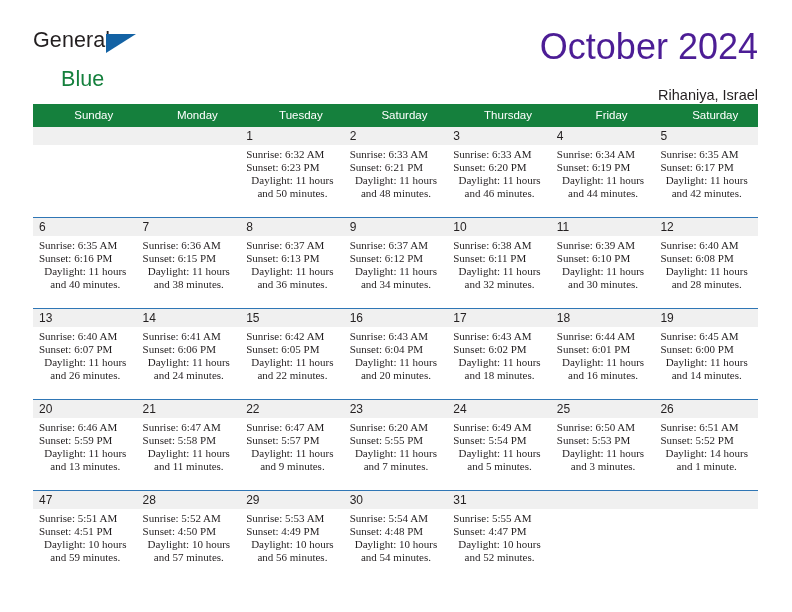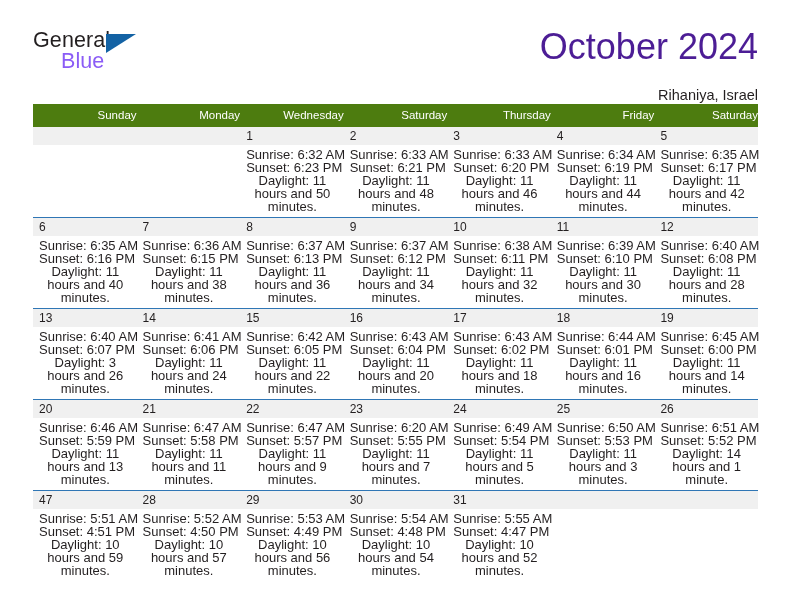--- a/index.html
+++ b/index.html
@@ -41,24 +41,24 @@
     left: 0;
     top: 0;
     font-size: 21.5px;
     letter-spacing: 0.1px;
     color: #231f20;
     line-height: 1;
   }
   .brand-blue {
     position: absolute;
     left: 28px;
-    top: 21px;
+    top: 39px;
     font-size: 21.5px;
     letter-spacing: 0.1px;
-    color: #8b5cf6;
+    color: #15803d;
     line-height: 1;
   }
   .brand-triangle {
     position: absolute;
     left: 73px;
     top: 4px;
     width: 0;
     height: 0;
     border-left: 30px solid #1362a4;
     border-bottom: 19px solid transparent;
@@ -88,25 +88,25 @@
   
   .calendar {
     position: absolute;
     left: 33px;
     top: 104px;
     width: 725px;
     border-collapse: collapse;
     table-layout: fixed;
   }
   .calendar th {
-    background: #4d7c0f;
+    background: #15803d;
     color: #ffffff;
     font-weight: normal;
     font-size: 11.5px;
-    text-align: right;
+    text-align: center;
     padding: 5px 0 5px 18px;
     height: 13px;
     line-height: 13px;
     border: none;
   }
   .calendar td {
     vertical-align: top;
     padding: 0;
     border: none;
     border-top: 1.6px solid #2f76b5;
@@ -128,23 +128,24 @@
     box-sizing: border-box;
     font-size: 12px;
     line-height: 17px;
     color: #231f20;
   }
   .daycell.empty .daynum-band {
     color: transparent;
   }
   .details {
     padding: 3px 5px 0 6px;
-    font-size: 13px;
+    font-size: 11px;
     line-height: 13.1px;
     color: #231f20;
+    font-family: Liberation Serif, serif;
   }
   .details div {
     white-space: nowrap;
   }
   .details .daylight {
     white-space: normal;
     text-align: center;
   }
 </style>
 </head>
@@ -165,21 +166,21 @@
       <div class="cal-subtitle">Rihaniya, Israel</div>
     </div>
 
   </div>
 
   <table class="calendar">
     <thead>
       <tr>
         <th>Sunday</th>
         <th>Monday</th>
-        <th>Wednesday</th>
+        <th>Tuesday</th>
         <th>Saturday</th>
         <th>Thursday</th>
         <th>Friday</th>
         <th>Saturday</th>
       </tr>
     </thead>
     <tbody>
         <tr class="week">
           <td>
             <div class="daycell empty">
@@ -314,21 +315,21 @@
             </div>
           </td>
         </tr>
         <tr class="week">
           <td>
             <div class="daycell">
               <div class="daynum-band">13</div>
               <div class="details">
                 <div>Sunrise: 6:40 AM</div>
                 <div>Sunset: 6:07 PM</div>
-                <div class="daylight">Daylight: 3 hours and 26 minutes.</div>
+                <div class="daylight">Daylight: 11 hours and 26 minutes.</div>
               </div>
             </div>
           </td>
           <td>
             <div class="daycell">
               <div class="daynum-band">14</div>
               <div class="details">
                 <div>Sunrise: 6:41 AM</div>
                 <div>Sunset: 6:06 PM</div>
                 <div class="daylight">Daylight: 11 hours and 24 minutes.</div>

